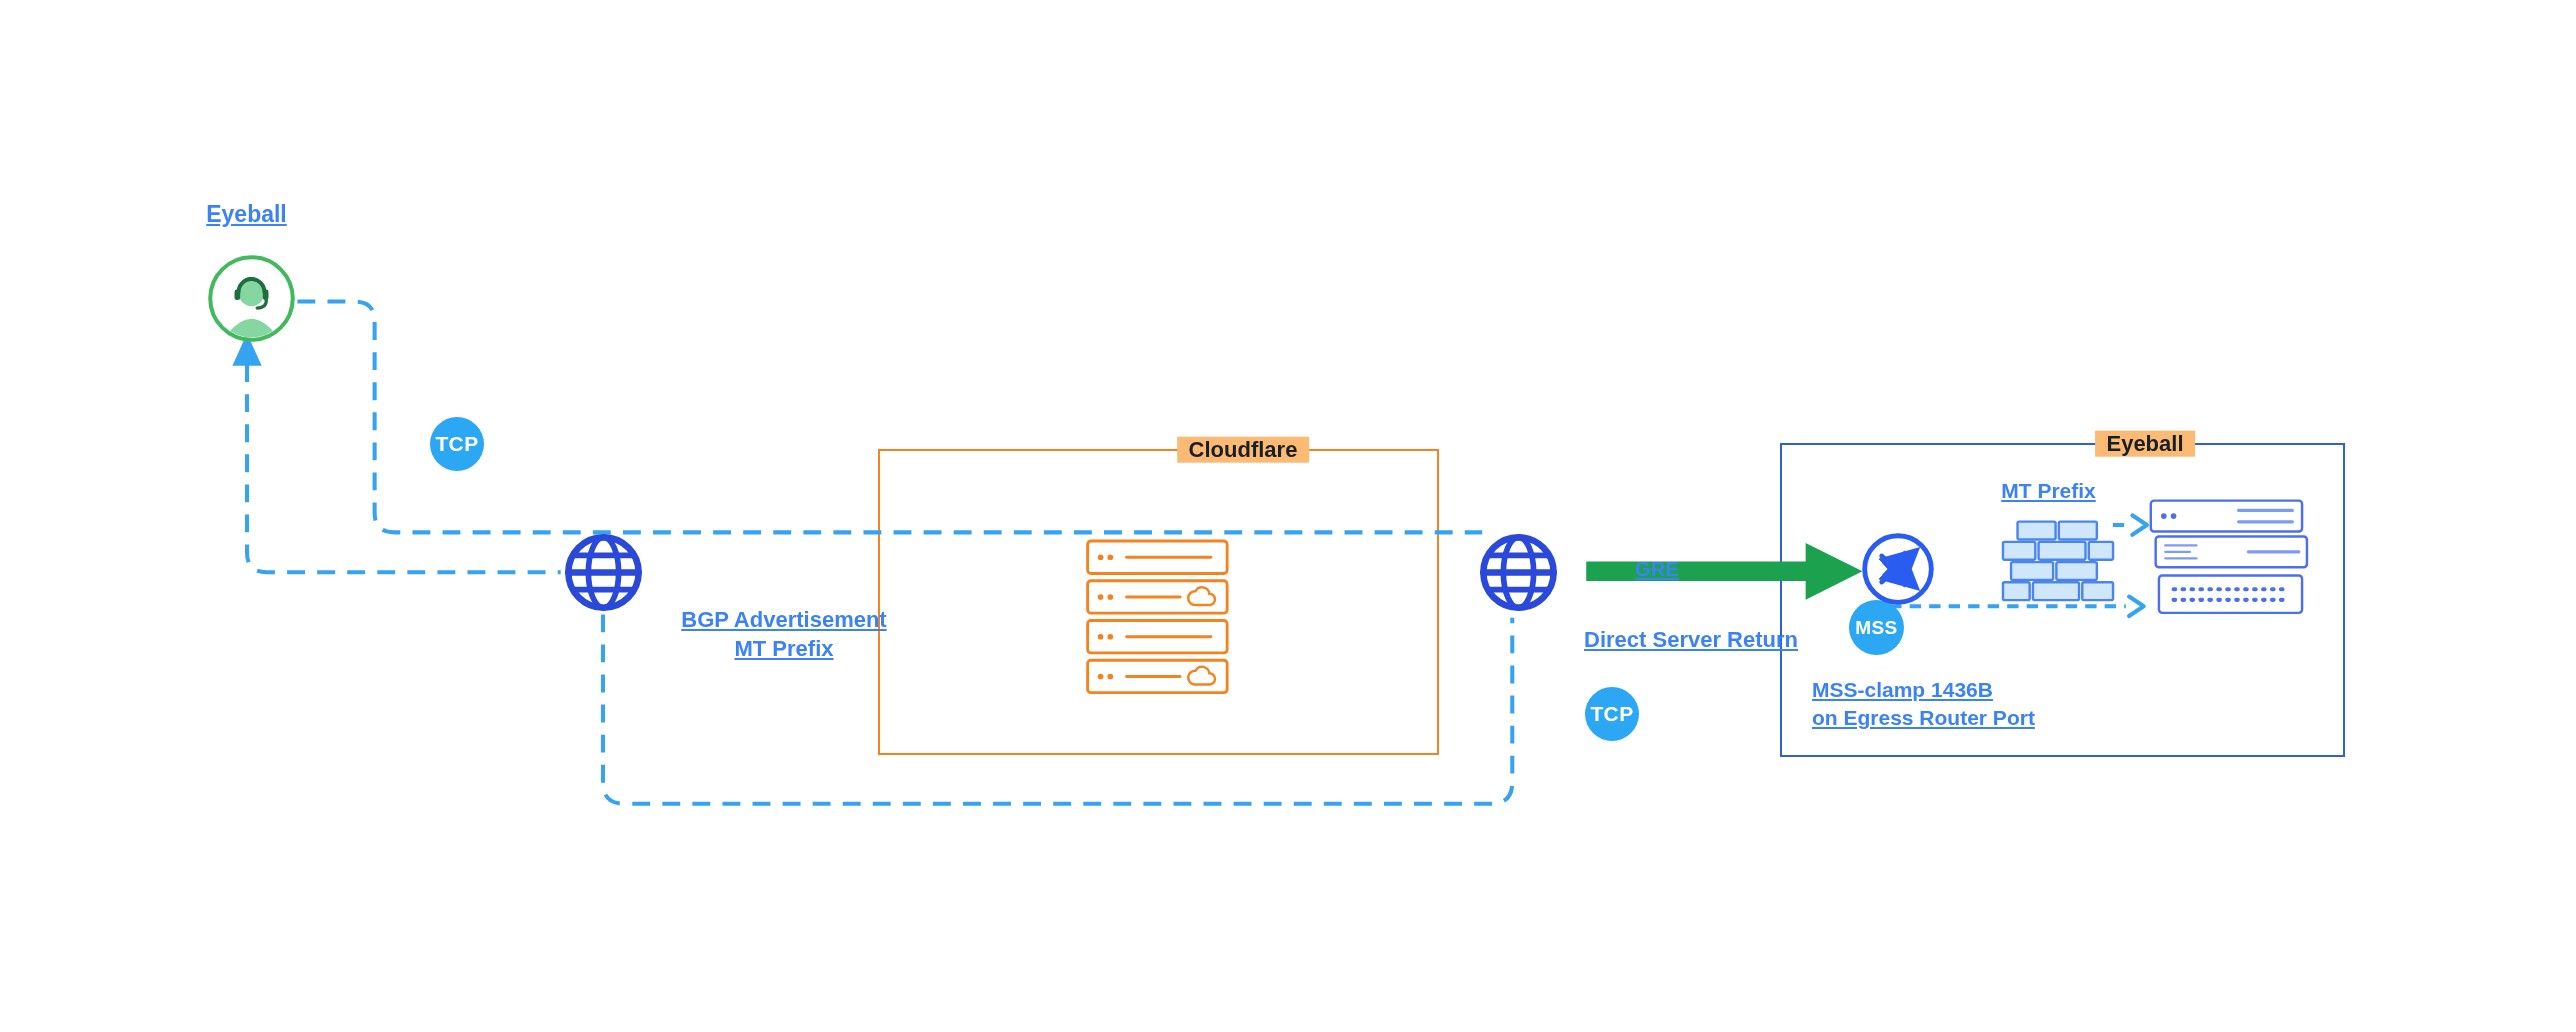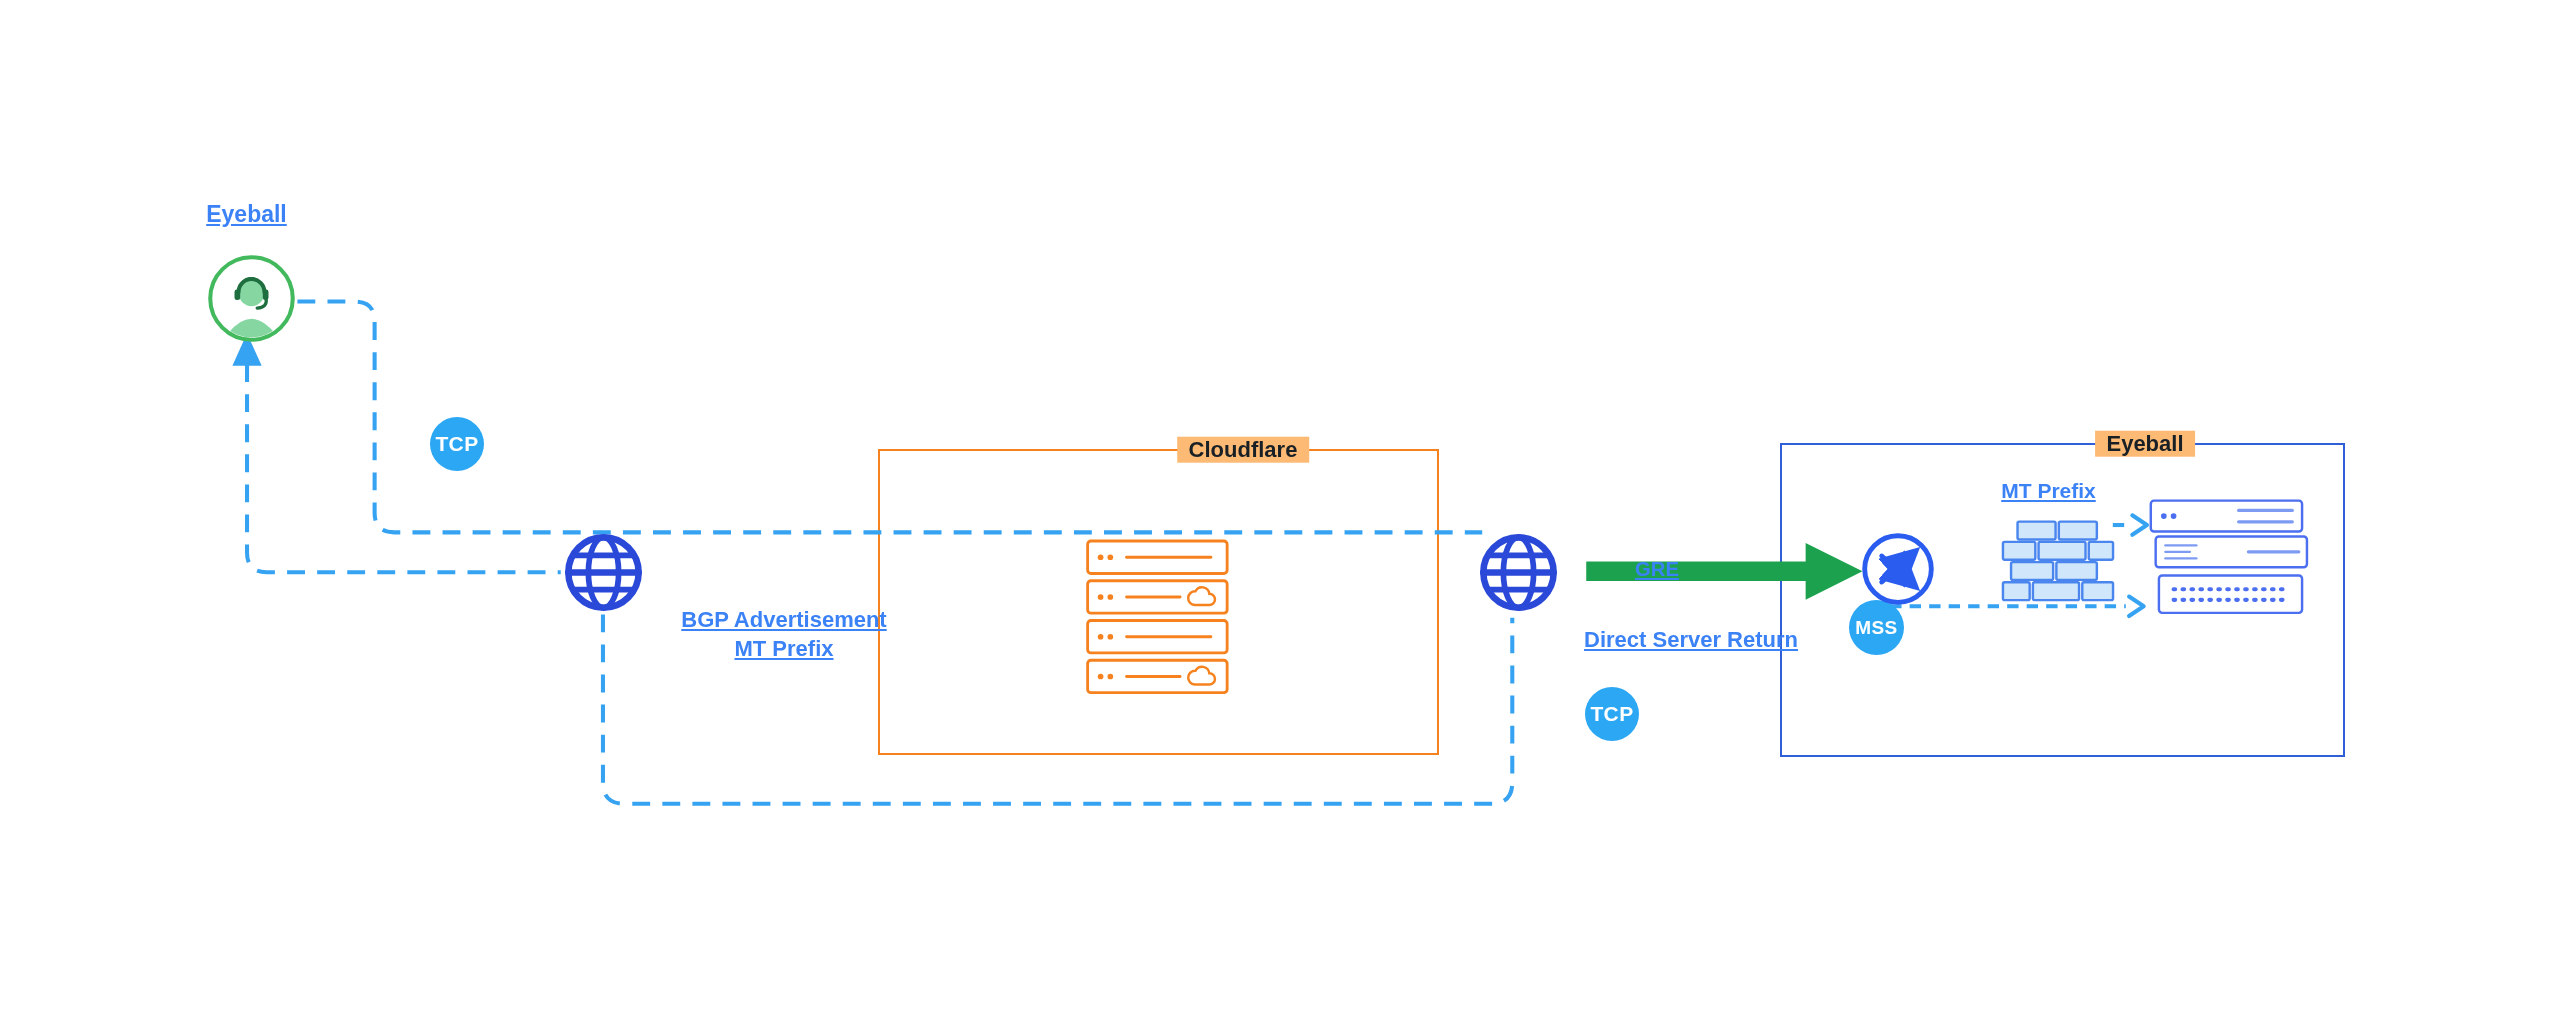--- a/index.html
+++ b/index.html
@@ -203,15 +203,19 @@
         <line x1="20" y1="73" x2="58" y2="73" stroke-width="3"></line>
         <line x1="122" y1="65" x2="184" y2="65" stroke-width="4"></line>
       </g>
       <g stroke="#4b6ff0" stroke-width="5" stroke-linecap="round">
         <line x1="30" y1="111" x2="170" y2="111" stroke-dasharray="2 9"></line>
         <line x1="30" y1="124" x2="170" y2="124" stroke-dasharray="2 9"></line>
       </g>
     </svg>
   </div>
 
+  <div class="lbl" style="left:1812px; top:676px; width:268px; text-align:left; font-size:21px; line-height:28.4px;">
+    <span class="line">MSS-clamp 1436B</span>
+    <span class="line">on Egress Router Port</span>
+  </div>
 
 </div>
 
 
 </body></html>

